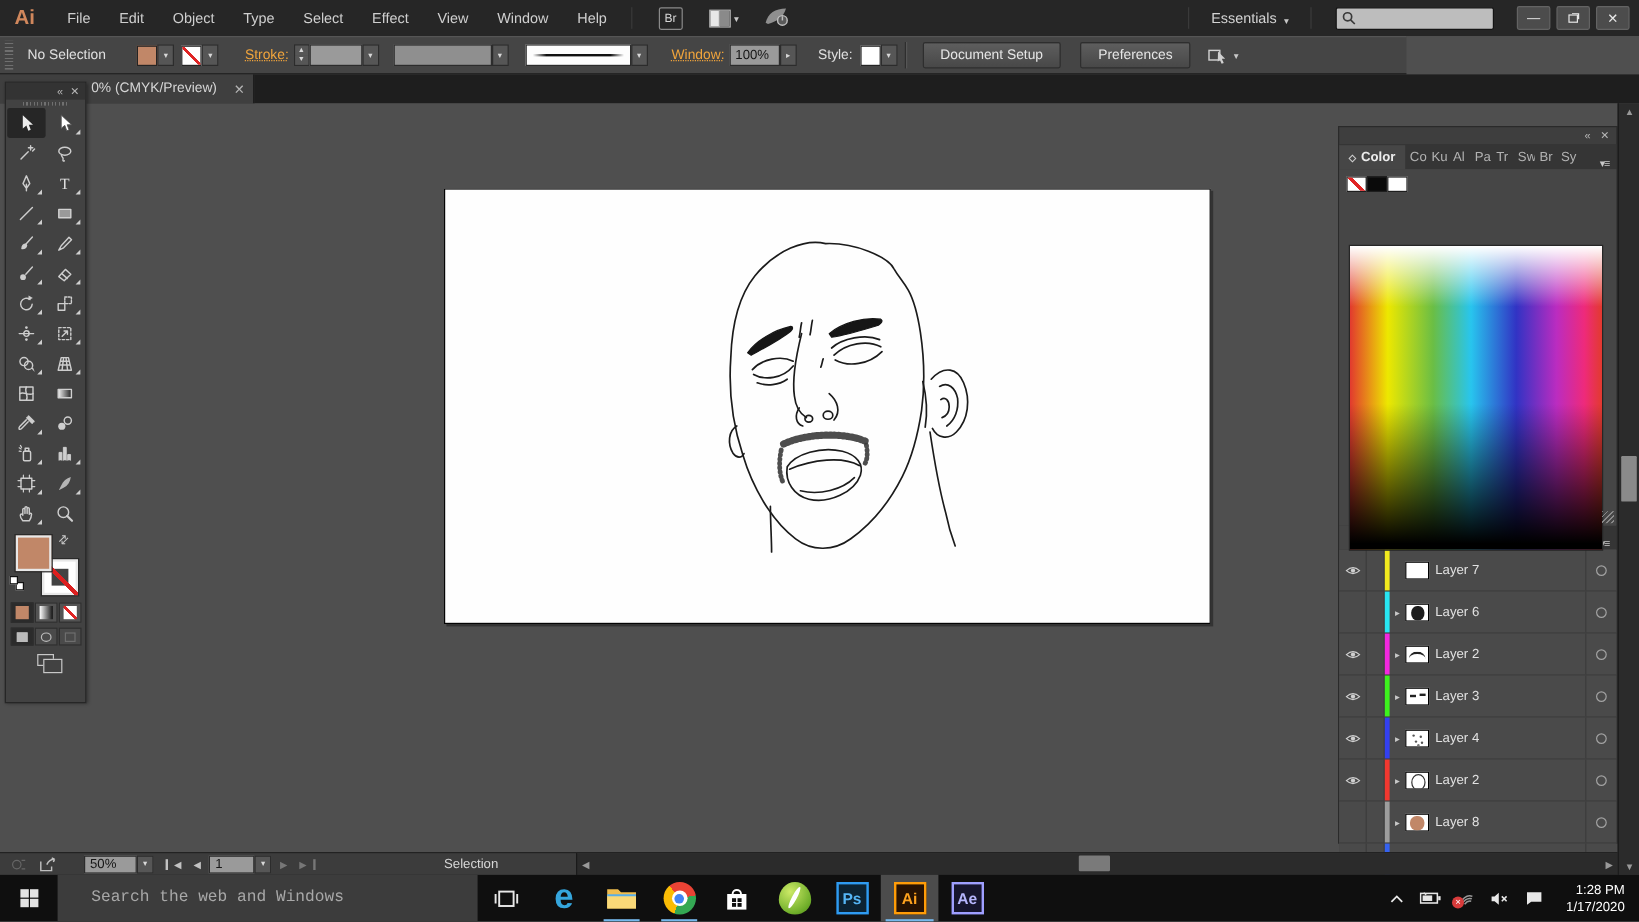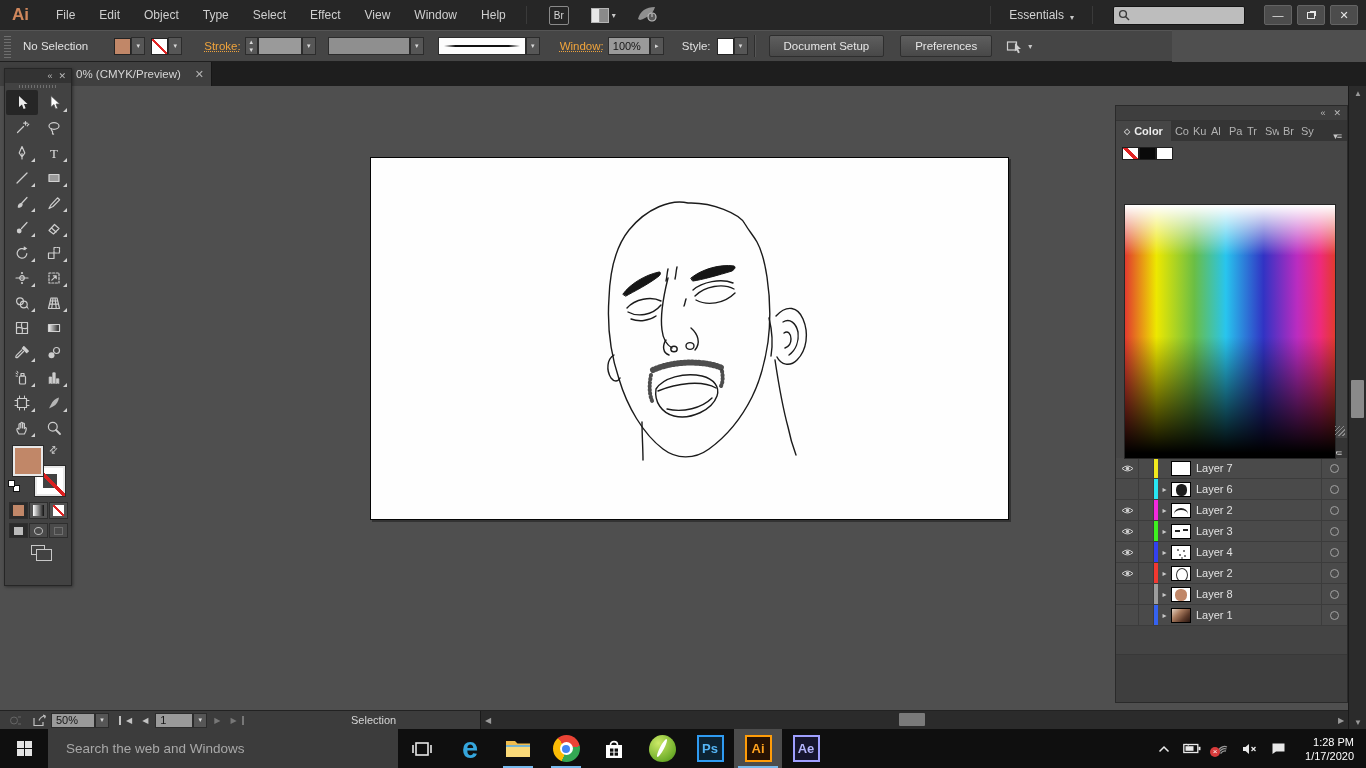--- a/index.html
+++ b/index.html
@@ -95,21 +95,21 @@
   .mini-swatch.none:before{content:"";position:absolute;inset:0;background:linear-gradient(45deg,transparent 42%,#e02424 42%,#e02424 58%,transparent 58%)}
   .mini-swatch.black{background:#0a0a0a}
   #mini-swatches{position:absolute;left:6px;top:6px}
   #spectrum{position:absolute;left:8px;top:63px;width:212px;height:255px;border:1px solid #262626;background:
     linear-gradient(to bottom,#fff 0%,rgba(255,255,255,0) 20%),
     linear-gradient(to top,#000 2%,rgba(0,0,0,0) 48%),
     linear-gradient(to right,#e23a2e 0%,#ede800 15%,#6abe45 33%,#28c5ee 48%,#3133c4 66%,#bb2cc0 82%,#ee2a7b 93%,#e23a2e 100%)}
   .grip-dots{position:absolute;right:2px;bottom:2px;width:10px;height:10px;background:repeating-linear-gradient(135deg,#8a8a8a 0 1px,transparent 1px 3px)}
   #layers-header{height:20px;background:#353535;display:flex;align-items:flex-end}
   #layers-body{background:#464646}
-  .lrow{height:21px;display:flex;align-items:center;background:#4a4a4a;border-bottom:1px solid #3c3c3c;color:#e2e2e2}
+  .lrow{height:35px;display:flex;align-items:center;background:#4a4a4a;border-bottom:1px solid #3c3c3c;color:#e2e2e2}
   .lrow.selected{background:#5d6878;position:relative}
   .lrow.selected:after{content:"";position:absolute;right:27px;top:0;border-right:7px solid #e8e8e8;border-bottom:7px solid transparent}
   .col-eye{width:23px;align-self:stretch;border-right:1px solid #3c3c3c;display:flex;align-items:center;justify-content:center}
   .col-lock{width:15px;align-self:stretch;border-right:1px solid #3c3c3c}
   .layer-color{width:4px;align-self:stretch}
   .expand{width:13px;text-align:center;font-size:8px;color:#c8c8c8}
   .thumb{width:20px;height:15px;background:#fff;border:1px solid #000;margin-right:5px;position:relative;overflow:hidden}
   .thumb-facedark:before{content:"";position:absolute;left:4px;top:1px;width:11px;height:12px;background:#1d1d1d;border-radius:45%}
   .thumb-arc:before{content:"";position:absolute;left:2px;top:4px;width:14px;height:10px;border-top:2px solid #222;border-radius:50% 50% 0 0}
   .thumb-brows:before{content:"";position:absolute;left:3px;top:5px;width:5px;height:2px;background:#222;box-shadow:8px -1px 0 #222}
@@ -121,21 +121,21 @@
   .col-target{width:26px;align-self:stretch;border-left:1px solid #3c3c3c;display:flex;align-items:center;justify-content:center}
   .target-ring{width:9px;height:9px;border:1px solid #a2a2a2;border-radius:50%}
   #layers-empty{height:29px;background:#444;border-bottom:1px solid #383838}
   #layers-bottom{height:27px;background:#4a4a4a;display:flex;align-items:center;padding:0 8px;gap:9px;position:relative}
   #layers-bottom svg{stroke:#a8a8a8;fill:none;stroke-width:1.2}
   #layer-count{margin-right:auto;color:#d0d0d0}
 
   
   #statusbar{position:absolute;left:0;top:710px;width:1348px;height:19px;background:#3c3c3c;border-top:1px solid #222;display:flex;align-items:center;font-size:11px;color:#d6d6d6}
   .sb-iconbtn{margin-left:8px;display:flex;align-items:center}
-  #zoom-field{margin-left:3px;display:flex}
+  #zoom-field{margin-left:22px;display:flex}
   #zoom-field .field{width:44px;height:15px}
   #zoom-field .dd-btn,#ab-field .dd-btn{height:15px}
   .nav-arrow{font-size:8px;color:#c2c2c2;padding:0 5px}
   .nav-arrow.dim{color:#777}
   .nav-arrow.bar-l{border-left:2px solid #c2c2c2}
   .nav-arrow.bar-r{border-right:2px solid #777}
   #ab-field{display:flex;margin:0 2px}
   #ab-field .field{width:38px;height:15px}
   #sb-status{width:200px;text-align:center;margin-left:30px}
   #sb-pop{color:#e8e8e8;font-size:8px;margin-left:18px}
@@ -145,21 +145,21 @@
   #vscroll{position:absolute;left:1348px;top:86px;width:18px;height:643px;background:#2b2b2b;border-left:1px solid #1a1a1a}
   #vscroll .sc-arrow{position:absolute;left:0;width:18px;height:14px;color:#999;font-size:8px;display:flex;align-items:center;justify-content:center}
   #vscroll .sc-thumb{position:absolute;left:2px;top:294px;width:13px;height:38px;background:#8a8a8a;border-radius:1px}
 
   
   #taskbar{position:absolute;left:0;top:729px;width:1366px;height:39px;background:#0f0f0f;display:flex;align-items:stretch;color:#e8e8e8}
   #start-btn{width:48px;display:flex;align-items:center;justify-content:center}
   #start-logo{display:grid;grid-template-columns:7px 7px;grid-template-rows:7px 7px;gap:1px}
   #start-logo i{background:#e4e4e4}
   #tb-search{width:350px;background:#3c3c3c;display:flex;align-items:center}
-  #tb-search input{background:transparent;border:none;outline:none;color:#b8b8b8;font-size:13.5px;padding-left:18px;width:320px;font-family:Liberation Sans, sans-serif}
+  #tb-search input{background:transparent;border:none;outline:none;color:#b8b8b8;font-size:13.5px;padding-left:28px;width:320px;font-family:Liberation Mono, monospace}
   #tb-search input::placeholder{color:#a8a8a8}
   .tb-cell{width:48px;display:flex;align-items:center;justify-content:center;position:relative}
   .tb-cell.running:after{content:"";position:absolute;left:9px;right:9px;bottom:0;height:2px;background:#76b9ed}
   .tb-cell.active-app{background:#4c4c4c}
   .tb-cell.active-app:after{left:4px;right:4px}
   .adobe-tile{width:27px;height:27px;display:flex;align-items:center;justify-content:center;font-size:13px;font-weight:bold}
   #ps-tile{border:2px solid #2f9bf2;color:#55b5f5;background:#0c2333}
   #ai-tile{border:2px solid #ff9c08;color:#ffa21e;background:#271203}
   #ae-tile{border:2px solid #9f9fff;color:#b5b5fd;background:#16152e}
   #edge-e{font-size:29px;font-weight:bold;color:#35a6dd;line-height:29px}

